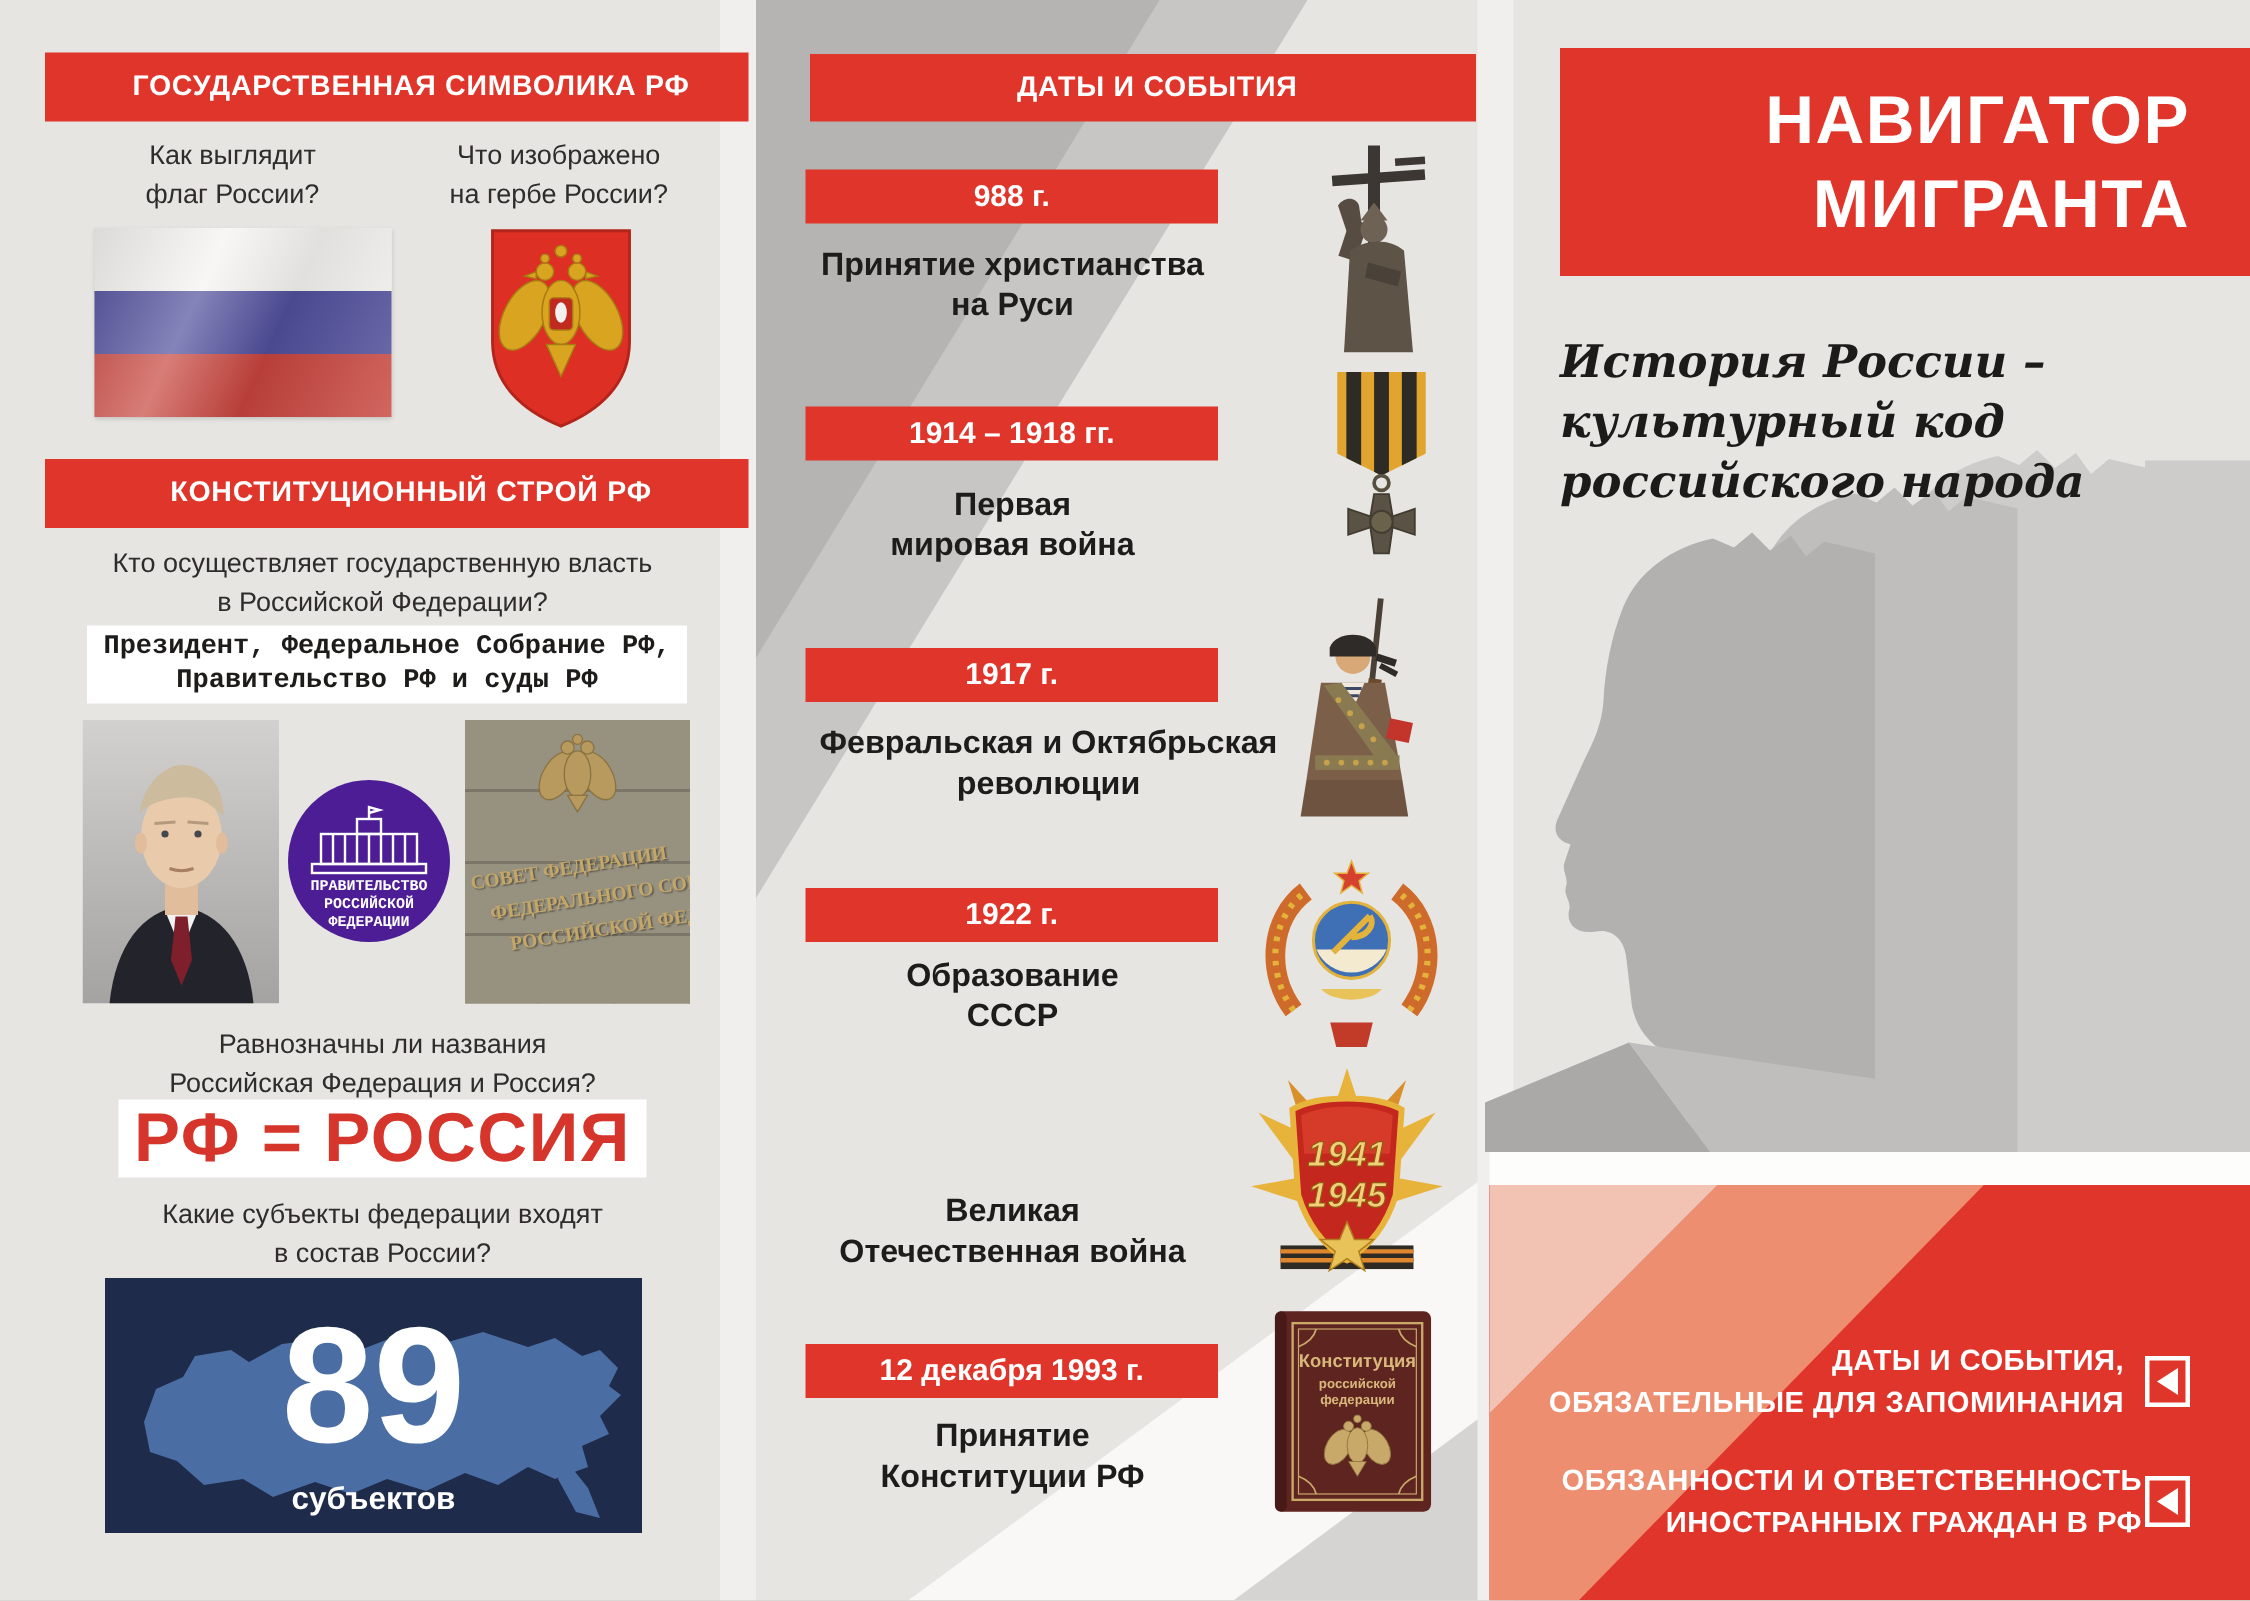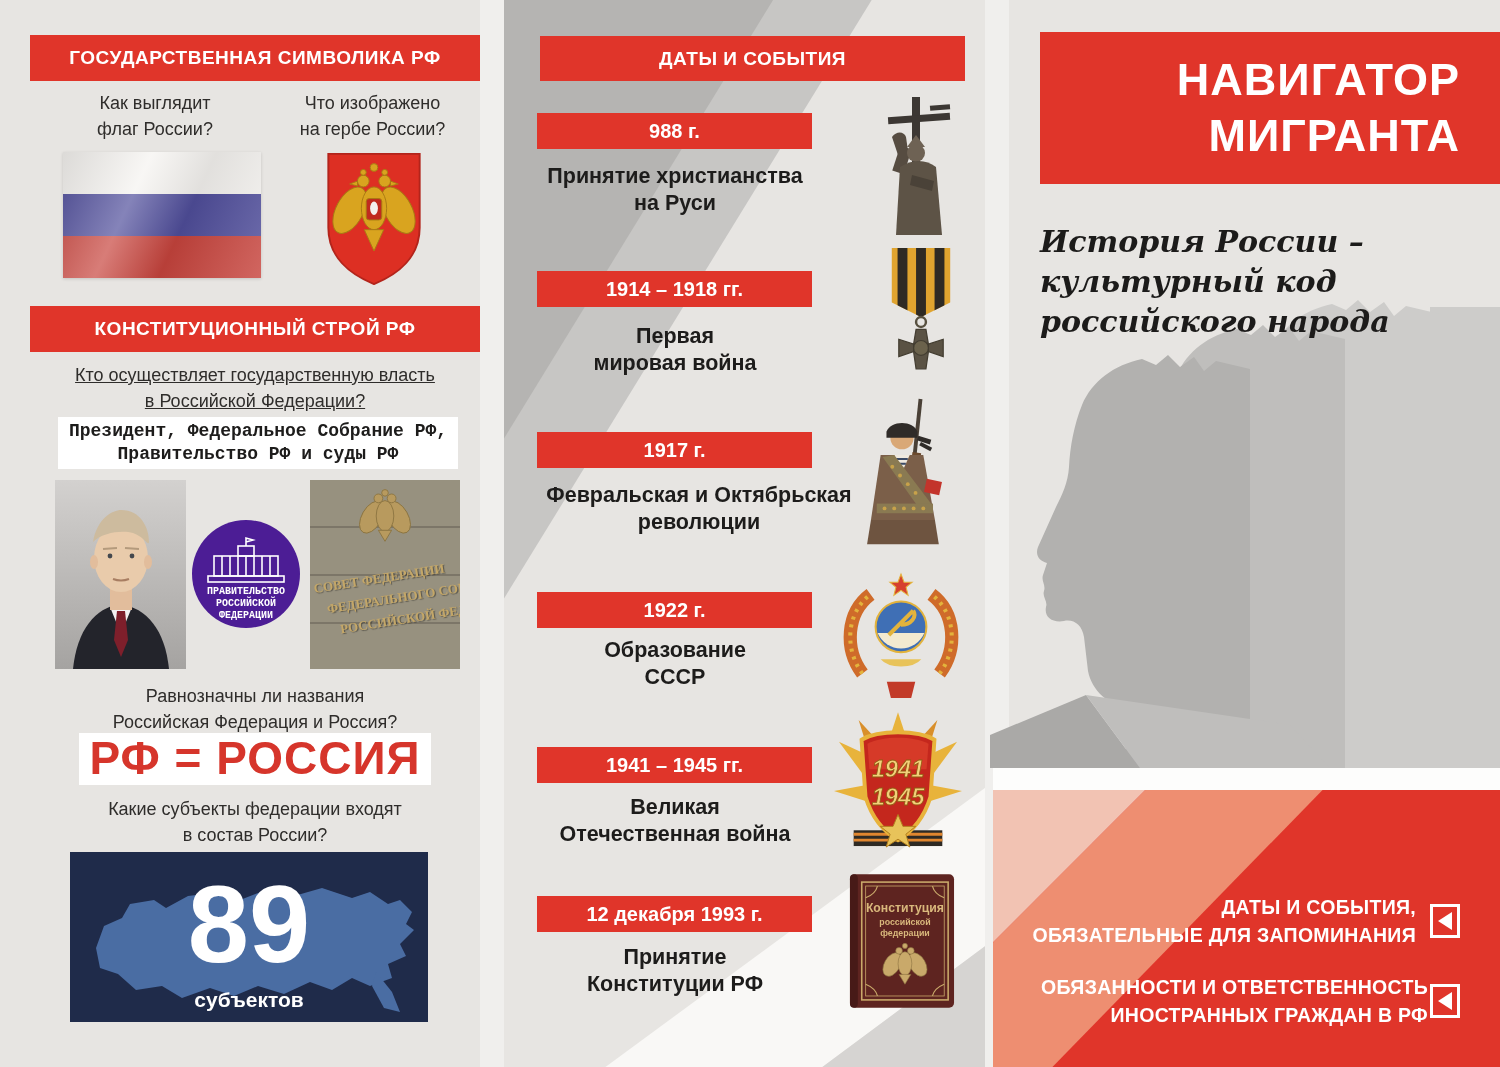--- a/index.html
+++ b/index.html
@@ -4,21 +4,21 @@
 <style>
   :root{
     --red:#e0352a; --red-deep:#d6352b; --navy:#1f2b4a; --map-blue:#4a6da3;
     --page:#e7e5e2; --ink:#242220; --gold:#d9a41f;
   }
   html,body{margin:0;padding:0;background:#cfcecc;}
   .page{position:relative;width:1500px;height:1067px;background:var(--page);
         overflow:hidden;font-family:"Liberation Sans",sans-serif;}
   .abs{position:absolute;}
   .bar{background:var(--red);color:#fff;font-weight:bold;display:flex;
-       align-items:center;justify-content:center;letter-spacing:.5px;}
+       align-items:center;justify-content:center;letter-spacing:.5px;padding-left:19px;}
   .q{color:#2f2d2b;text-align:center;white-space:pre-line;line-height:1.45;}
   .whitebox{background:#fff;display:flex;align-items:center;justify-content:center;
        text-align:center;}
   .evt-date{background:var(--red);color:#fff;font-weight:bold;font-size:20px;
        display:flex;align-items:center;justify-content:center;}
   .evt-title{font-weight:bold;color:#1d1c1b;font-size:21.5px;line-height:27px;
        text-align:center;white-space:pre-line;}
   .menu-label{color:#fff;font-weight:bold;font-size:19.5px;line-height:28px;
        text-align:right;white-space:pre-line;letter-spacing:.3px;}
   .menu-icon{width:30px;height:34px;border:3px solid #fff;box-sizing:border-box;
@@ -75,21 +75,21 @@
       <path d="M45 82 L55 104 L65 82 Z"></path>
     </g>
     <rect x="47" y="50" width="16" height="22" rx="3" fill="#c02a1f" stroke="#a87a14"></rect>
     <ellipse cx="55" cy="60" rx="4" ry="7" fill="#f3f1ee"></ellipse>
   </svg>
 
   <div class="abs bar" style="left:30px;top:306px;width:450px;height:46px;font-size:19px;">
     <span>КОНСТИТУЦИОННЫЙ СТРОЙ РФ</span>
   </div>
 
-  <div class="abs q" style="left:30px;top:362px;width:450px;font-size:18px;text-decoration:underline;">Кто осуществляет государственную власть
+  <div class="abs q" style="left:30px;top:362px;width:450px;font-size:18px;">Кто осуществляет государственную власть
 в Российской Федерации?</div>
 
   <div class="abs whitebox" style="left:58px;top:417px;width:400px;height:52px;">
     <div class="pre" style="font-weight:bold;font-size:18px;line-height:23px;color:#1d1c1b;font-family:Liberation Mono, monospace;">Президент, Федеральное Собрание РФ,
 Правительство РФ и суды РФ</div>
   </div>
 
   <svg class="abs" viewBox="0 0 131 189" style="left:55px;top:480px;width:131px;height:189px;">
     <defs>
         <linearGradient id="pg" x1="0" y1="0" x2="0" y2="1">
@@ -266,23 +266,20 @@
     <path d="M22 100 C4 76 6 40 30 22" fill="none" stroke="#e3b33c" stroke-width="4" stroke-dasharray="3 5"></path>
     <path d="M98 100 C116 76 114 40 90 22" fill="none" stroke="#e3b33c" stroke-width="4" stroke-dasharray="3 5"></path>
     <circle cx="60" cy="54" r="25" fill="#3f6fb5" stroke="#e3b33c" stroke-width="2"></circle>
     <path d="M37 60 A25 25 0 0 0 83 60 Z" fill="#f3ead0"></path>
     <path d="M48 62 L72 38 M72 38 C76 44 70 52 60 52" stroke="#e3b33c" stroke-width="4" fill="none"></path>
     <path d="M40 86 A22 12 0 0 0 80 86 Z" fill="#e8c35a"></path>
     <polygon points="60,2 63,10 71,10 65,15 67,23 60,18 53,23 55,15 49,10 57,10" fill="#d6402e" stroke="#e3b33c" stroke-width="1"></polygon>
     <polygon points="46,108 74,108 70,124 50,124" fill="#c23a28"></polygon>
   </svg>
 
-  <div class="abs evt-date" style="left:537px;top:747px;width:275px;height:36px;">
-    <span>1941 – 1945 гг.</span>
-    </div>
   <div class="abs evt-title" style="left:505px;top:794px;width:340px;">Великая
 Отечественная война</div>
   <svg class="abs" viewBox="0 0 130 148" style="left:834px;top:712px;width:128px;height:146px;">
     <g fill="#e8b33b">
       <polygon points="65,0 78,40 52,40"></polygon>
       <polygon points="5,30 52,52 36,72"></polygon>
       <polygon points="125,30 78,52 94,72"></polygon>
       <polygon points="0,80 44,72 44,94"></polygon>
       <polygon points="130,80 86,72 86,94"></polygon>
     </g>

